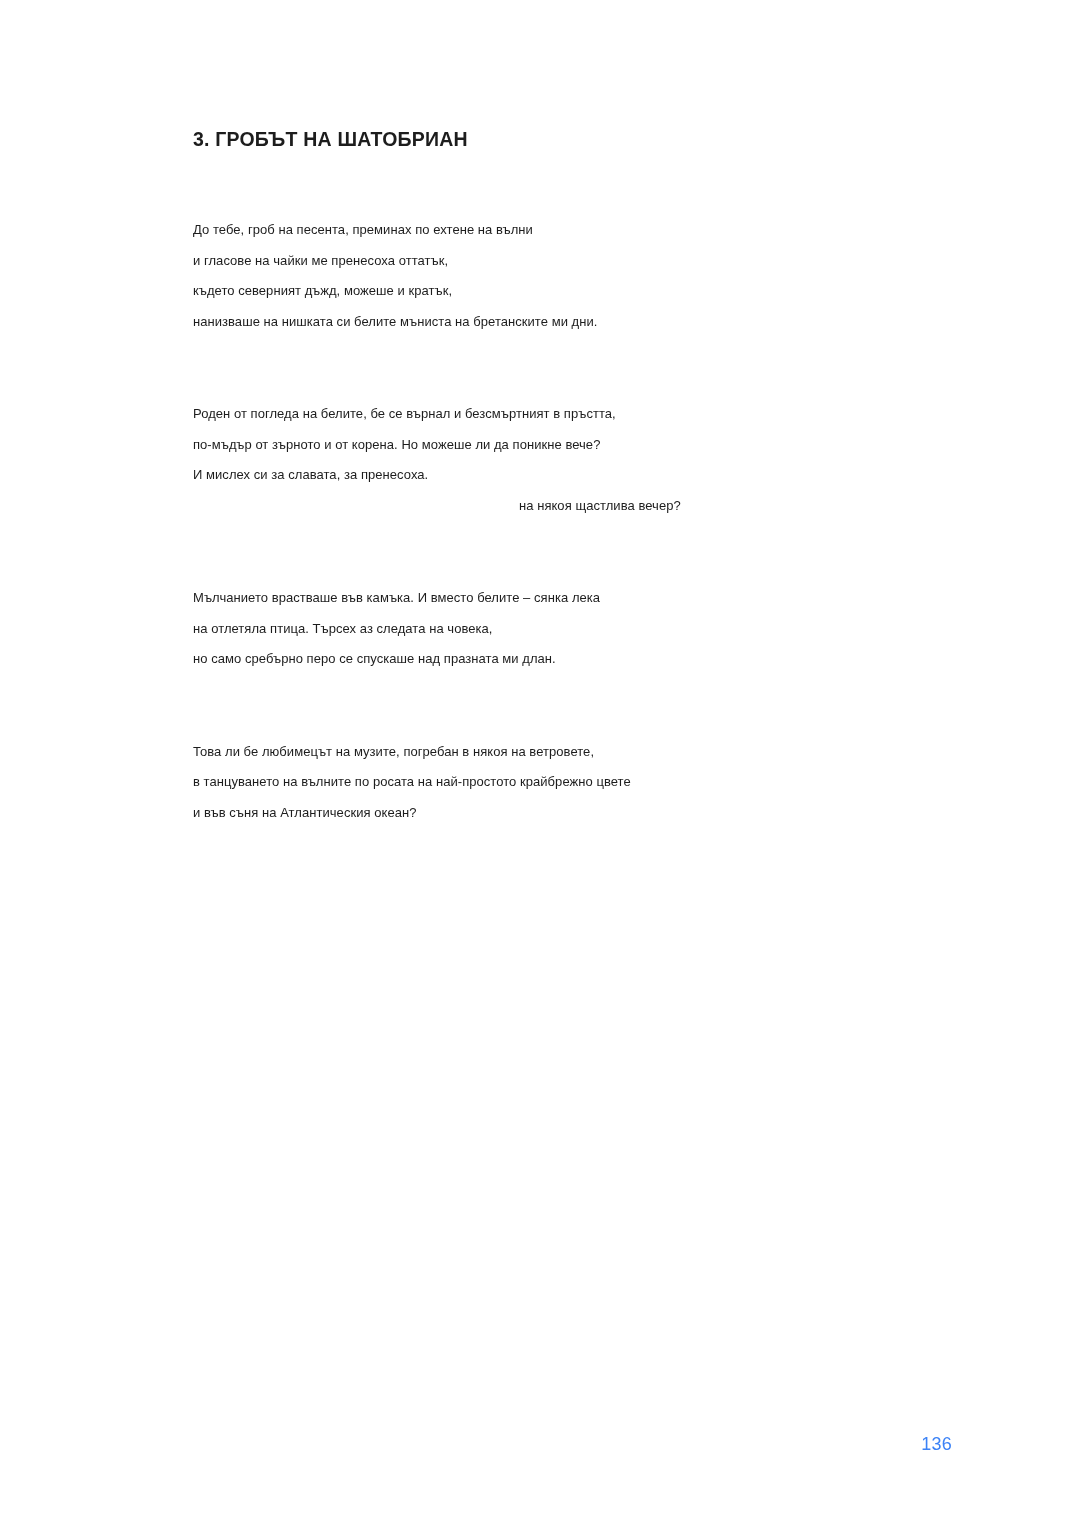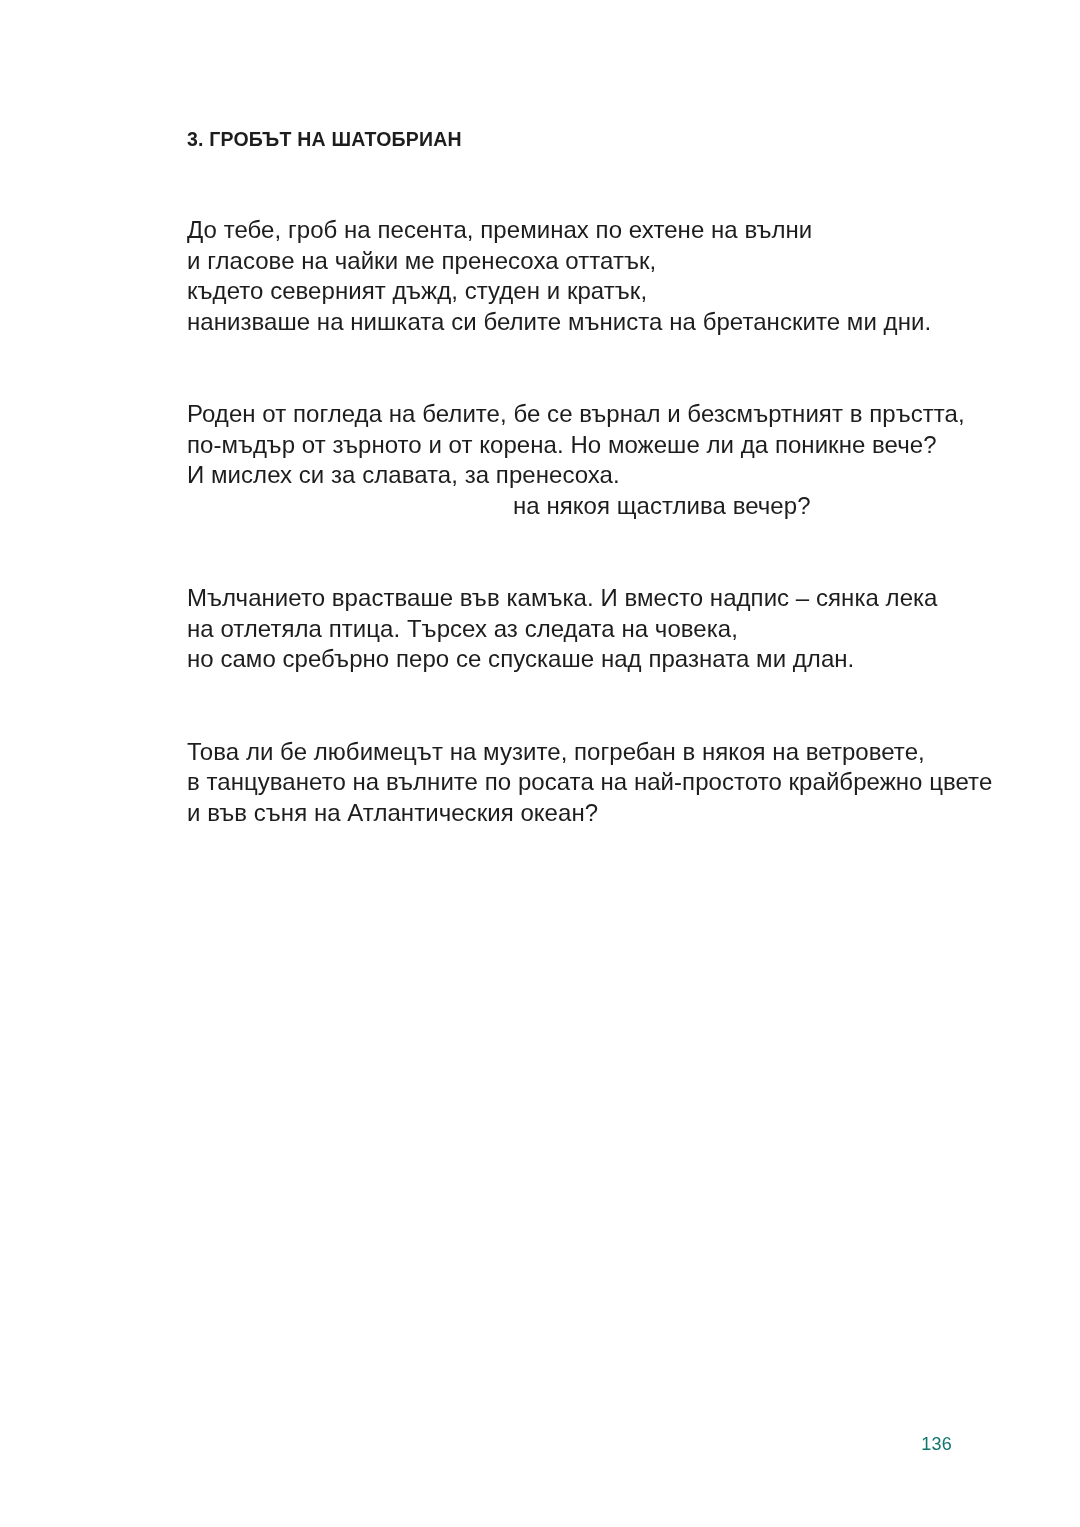--- a/index.html
+++ b/index.html
@@ -18,79 +18,79 @@
   .page {
     position: absolute;
     top: 0;
     left: 0;
     width: 1080px;
     height: 1527px;
     background: #ffffff;
   }
   .content {
     position: absolute;
-    left: 187px;
+    left: 193px;
     top: 126px;
     width: 760px;
   }
   .poem-title {
     font-size: 19.5px;
     letter-spacing: 0.2px;
     color: #1d1d1d;
     margin: 0 0 0 0;
     line-height: 1.4;
     white-space: pre;
   }
   .stanza-block {
     margin-top: 62px;
   }
   .line {
-    font-size: 24px;
+    font-size: 13px;
     line-height: 30.5px;
     color: #1d1d1d;
     white-space: pre;
     letter-spacing: 0.05px;
   }
   .line.indented {
     padding-left: 326px;
   }
   .page-number {
     position: absolute;
     right: 128px;
     bottom: 72px;
     font-size: 18px;
-    color: #0f766e;
+    color: #3b82f6;
     letter-spacing: 0.2px;
   }
 </style>
 </head>
 <body>
 
 <div class="page">
 
   <div class="content">
 
     <h1 class="poem-title">3. ГРОБЪТ НА ШАТОБРИАН</h1>
 
     <div class="stanza-block">
       <div class="line">До тебе, гроб на песента, преминах по ехтене на вълни</div>
       <div class="line">и гласове на чайки ме пренесоха оттатък,</div>
-      <div class="line">където северният дъжд, студен и кратък,</div>
+      <div class="line">където северният дъжд, можеше и кратък,</div>
       <div class="line">нанизваше на нишката си белите мъниста на бретанските ми дни.</div>
     </div>
 
     <div class="stanza-block">
       <div class="line">Роден от погледа на белите, бе се върнал и безсмъртният в пръстта,</div>
       <div class="line">по-мъдър от зърното и от корена. Но можеше ли да поникне вече?</div>
       <div class="line">И мислех си за славата, за пренесоха.</div>
       <div class="line indented">на някоя щастлива вечер?</div>
     </div>
 
     <div class="stanza-block">
-      <div class="line">Мълчанието врастваше във камъка. И вместо надпис – сянка лека</div>
+      <div class="line">Мълчанието врастваше във камъка. И вместо белите – сянка лека</div>
       <div class="line">на отлетяла птица. Търсех аз следата на човека,</div>
       <div class="line">но само сребърно перо се спускаше над празната ми длан.</div>
     </div>
 
     <div class="stanza-block">
       <div class="line">Това ли бе любимецът на музите, погребан в някоя на ветровете,</div>
       <div class="line">в танцуването на вълните по росата на най-простото крайбрежно цвете</div>
       <div class="line">и във съня на Атлантическия океан?</div>
     </div>
 

